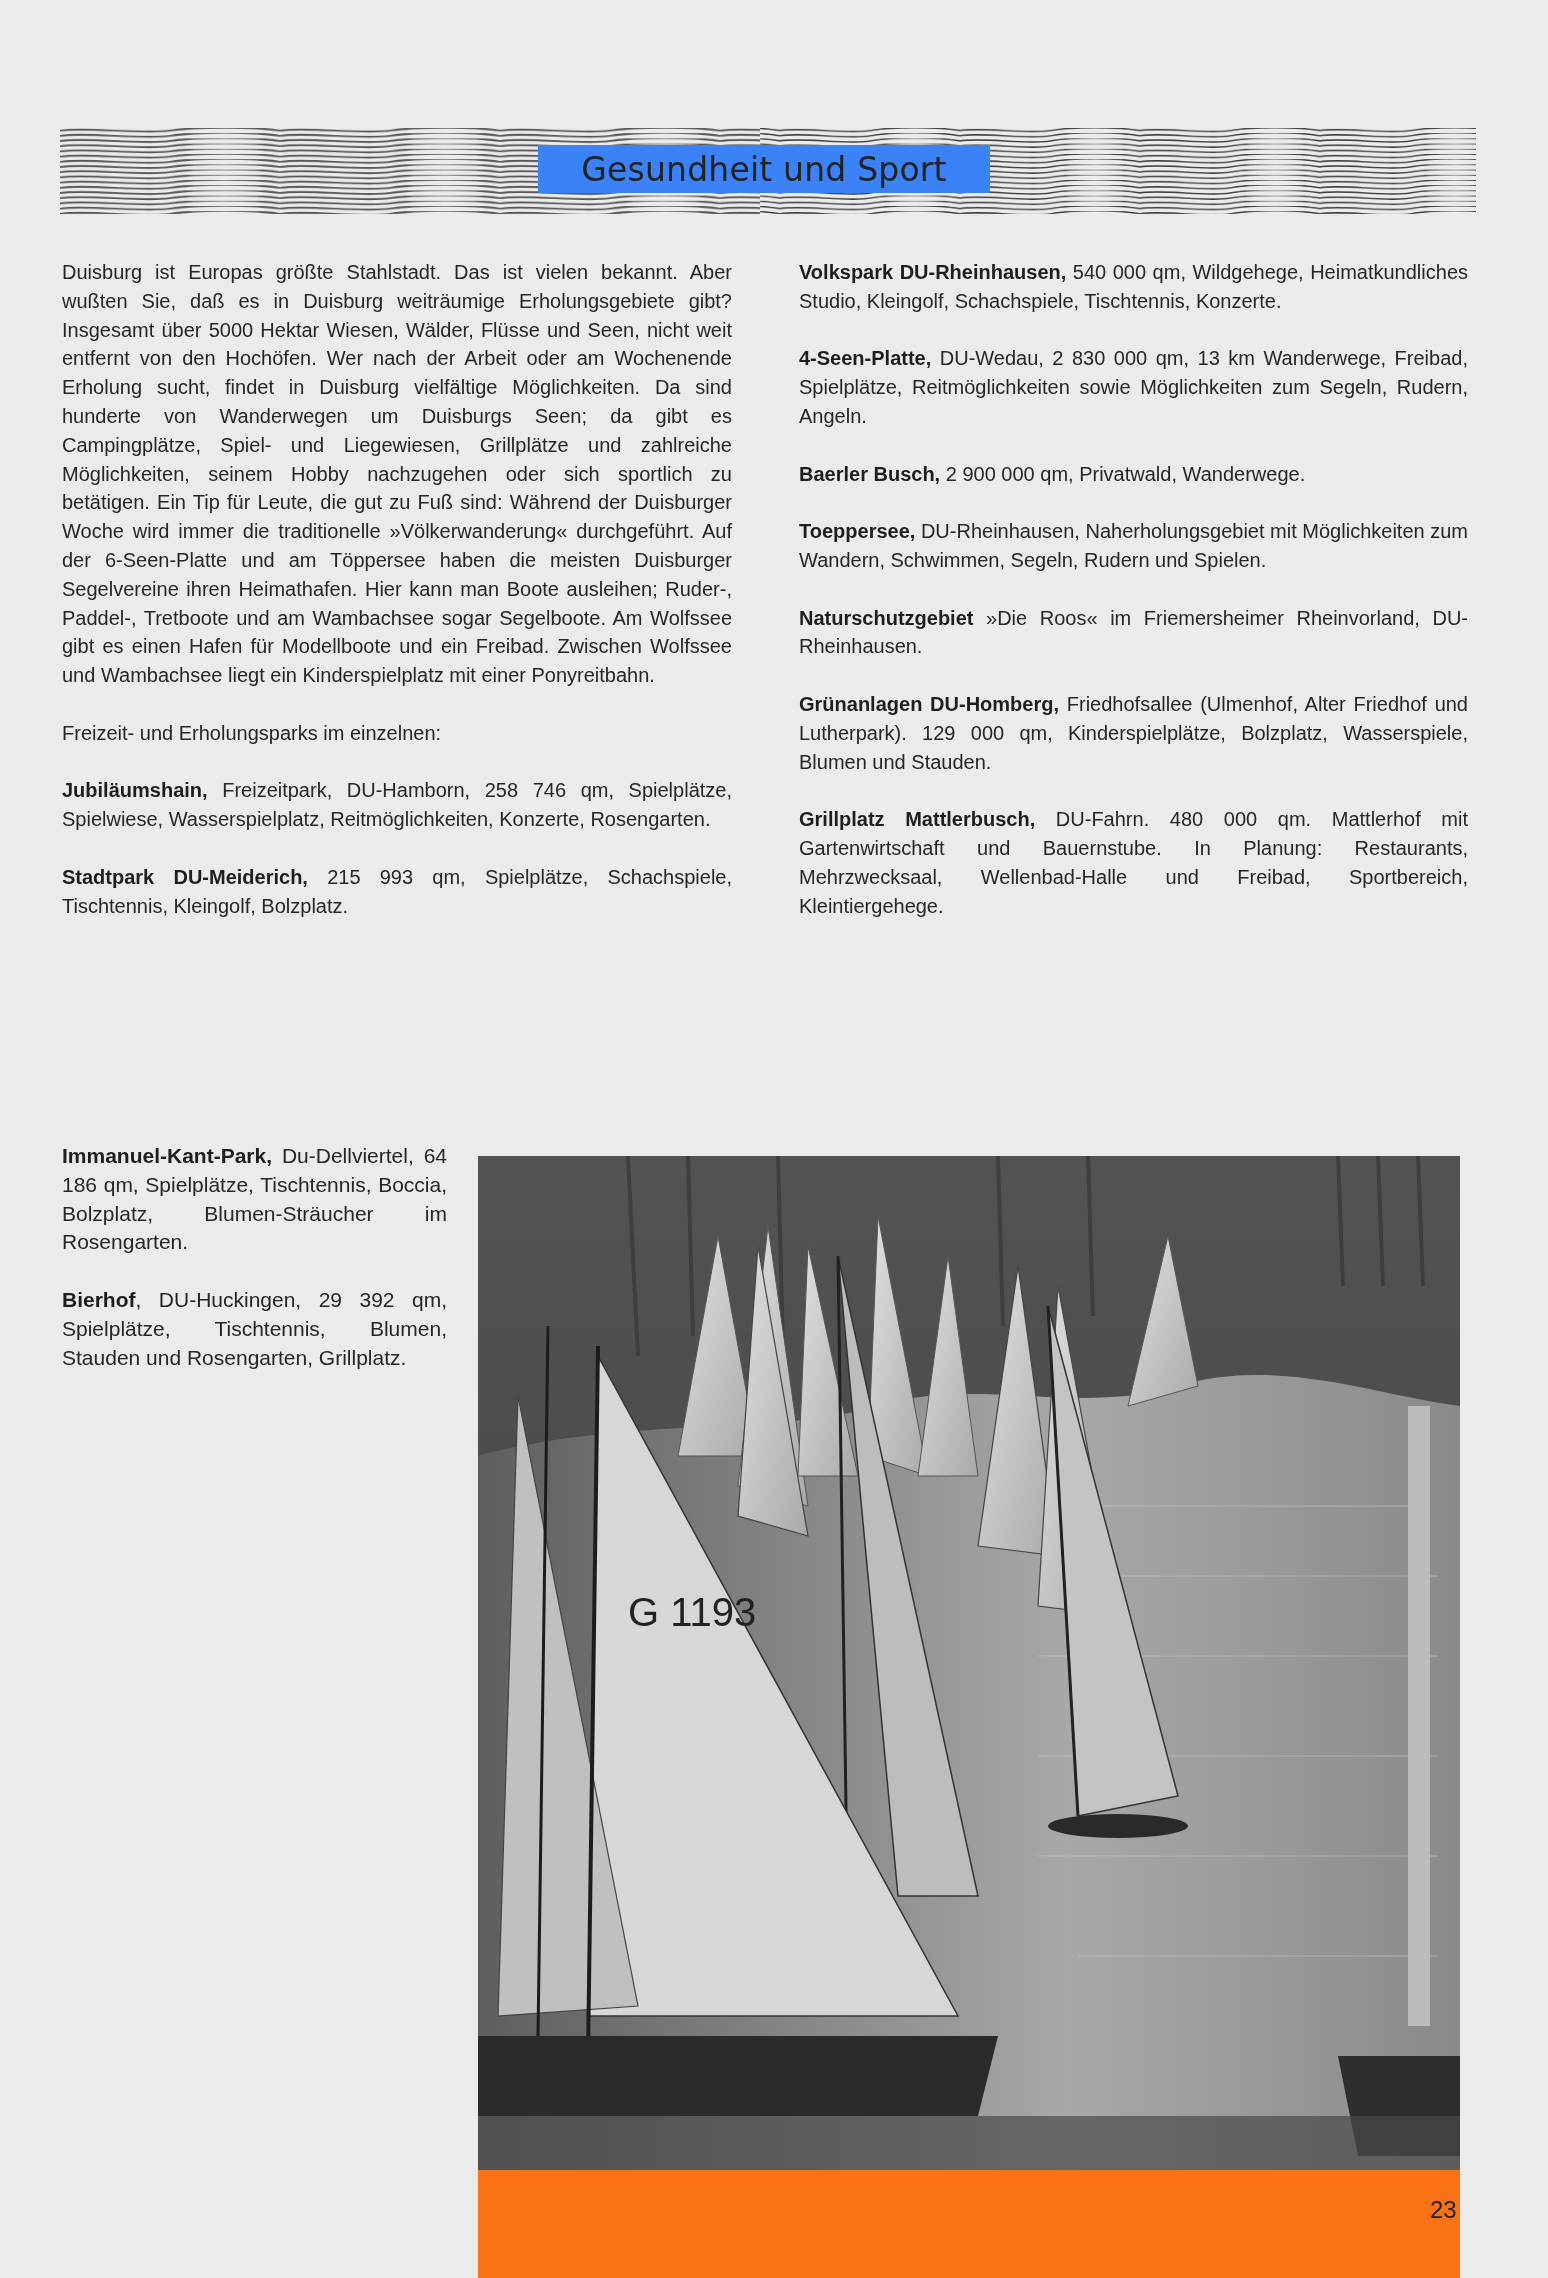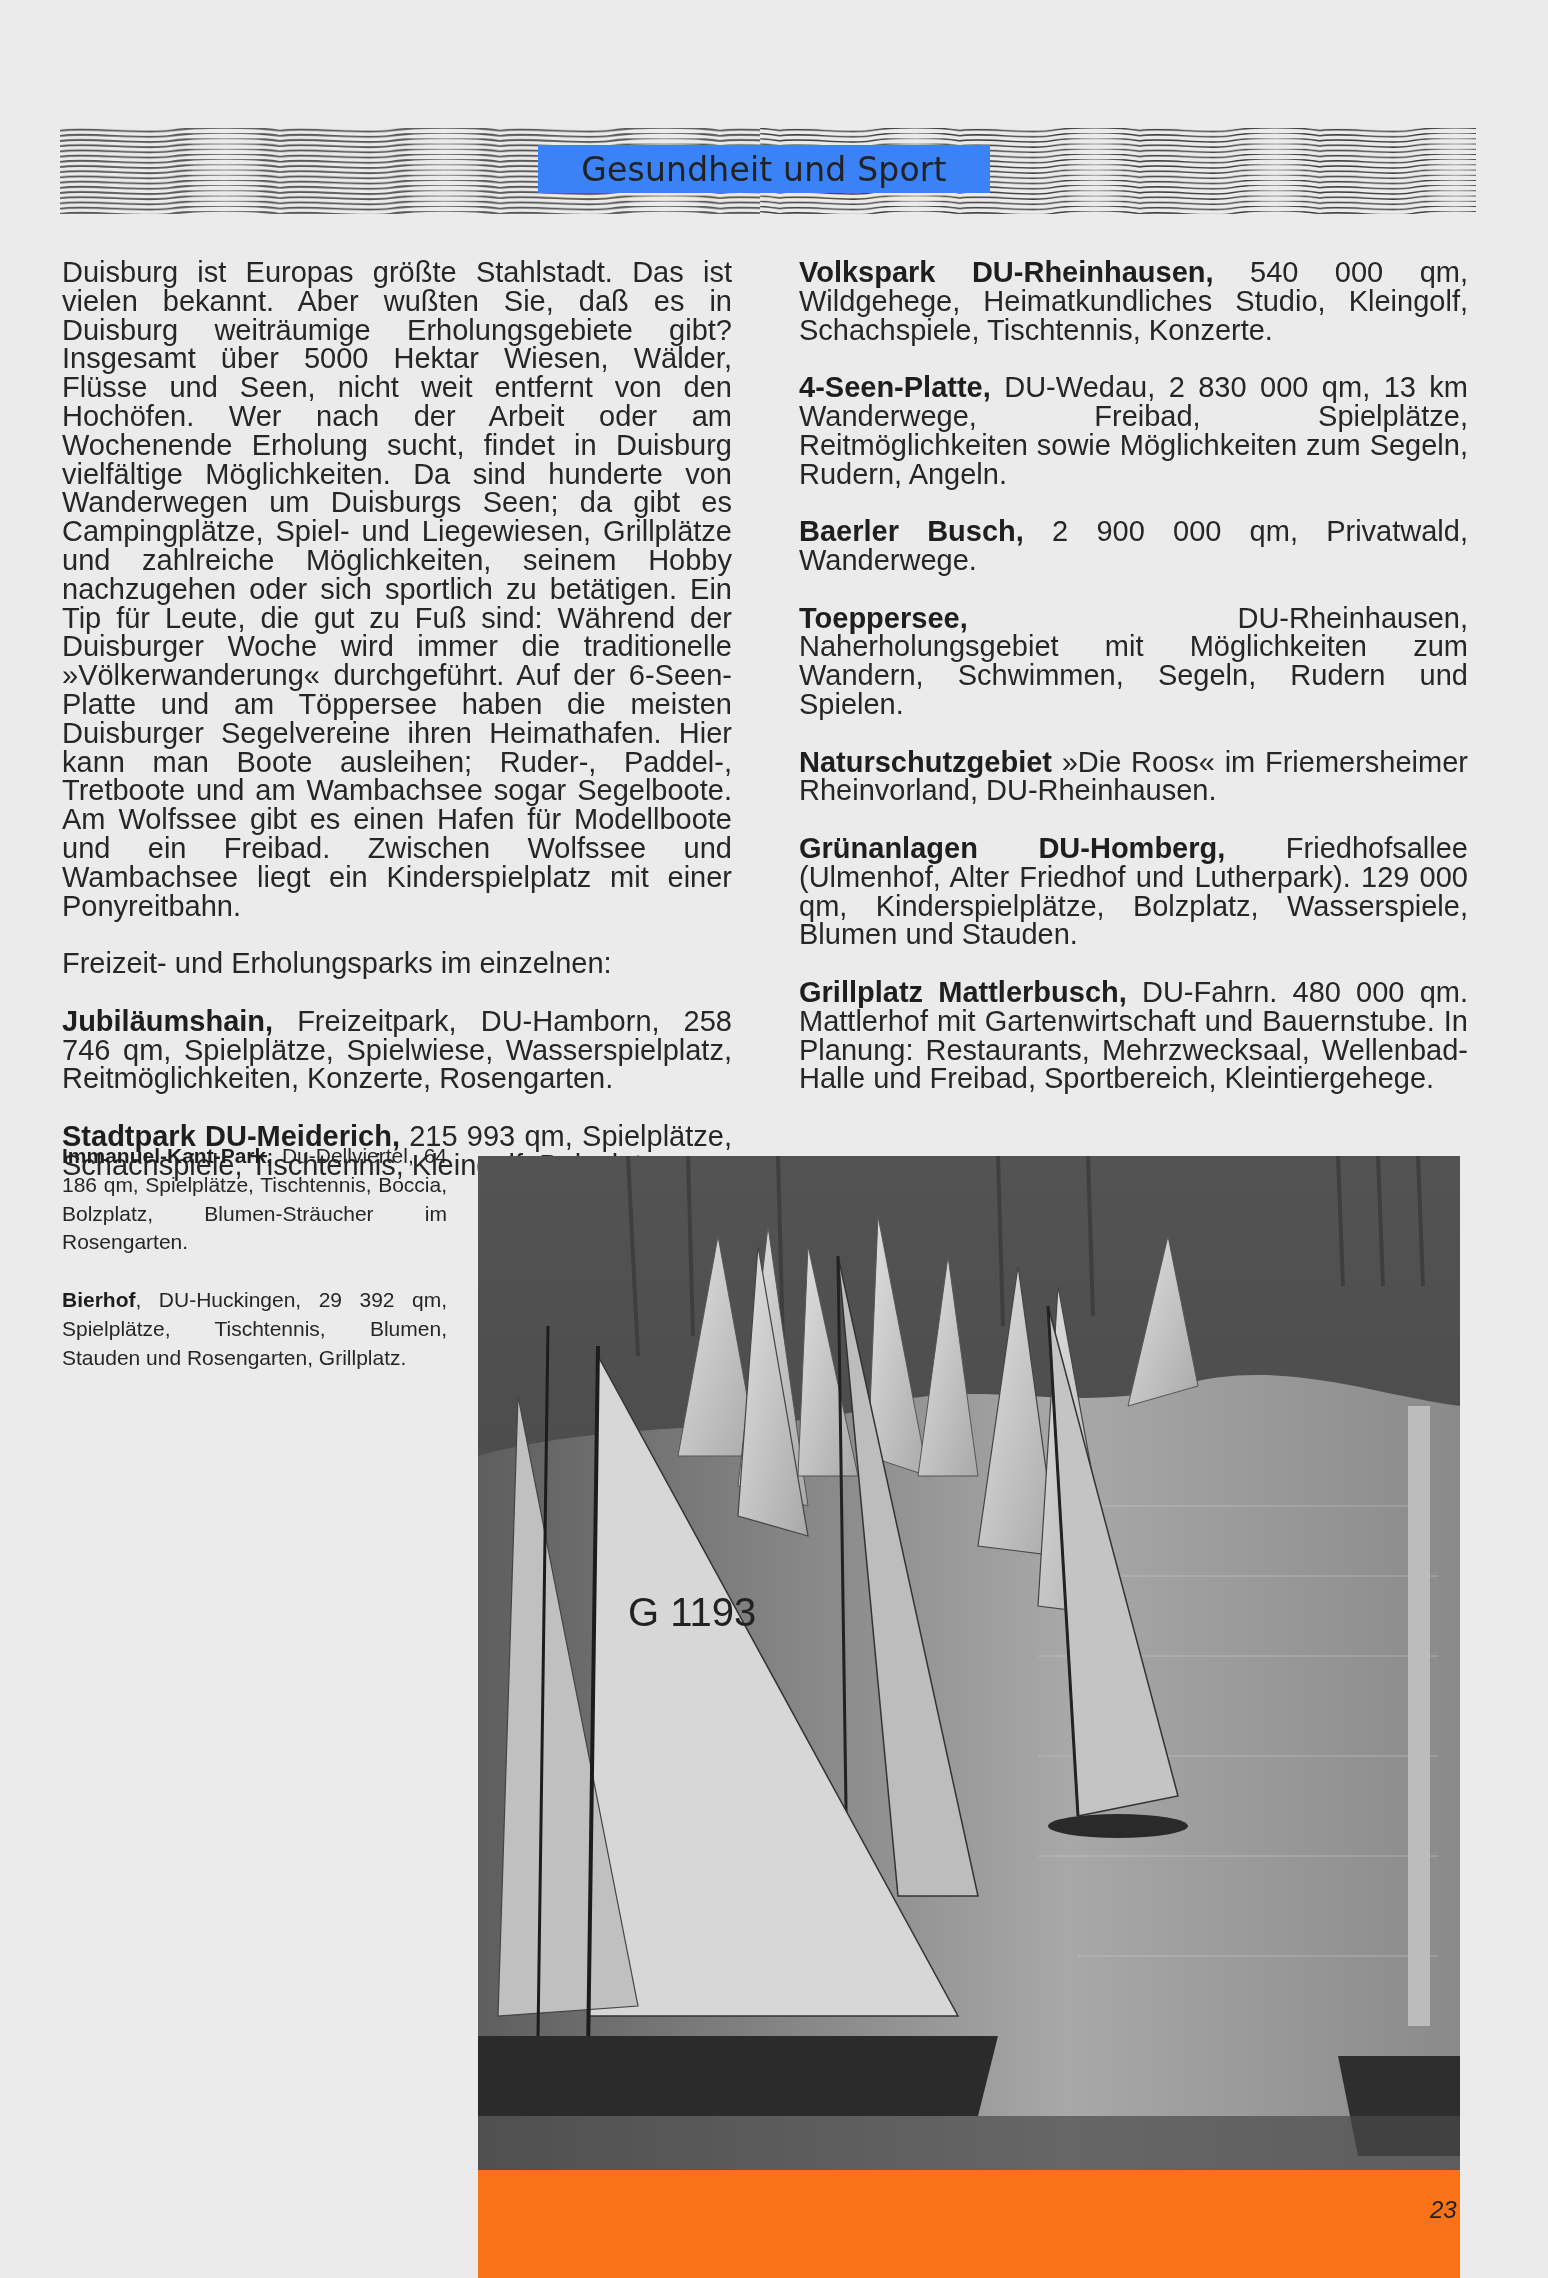--- a/index.html
+++ b/index.html
@@ -16,35 +16,35 @@
     }
     .banner svg { position: absolute; left: 0; top: 0; }
     .title-box {
       position: absolute; left: 538px; top: 145px; width: 452px; height: 48px;
       background: #3b82f6;
       display: flex; align-items: center; justify-content: center;
       font-size: 33px; letter-spacing: 0.2px; color: #222;
       font-family: "DejaVu Sans", sans-serif; font-weight: normal;
     }
     .col {
-      position: absolute; font-size: 29px; line-height: 28.8px;
+      position: absolute; font-size: 20px; line-height: 28.8px;
       text-align: justify; hyphens: manual;
     }
     .col p { margin: 0 0 28.8px 0; }
     .col b { font-weight: bold; color: #1e1e1e; }
     #col-left { left: 62px; top: 258px; width: 670px; }
     #col-right { left: 799px; top: 258px; width: 669px; }
     #col-small { left: 62px; top: 1142px; width: 385px; font-size: 21px; }
     .photo {
       position: absolute; left: 478px; top: 1156px; width: 982px; height: 1154px;
       overflow: hidden; background: #f97316;
     }
     .photo svg { display: block; }
     .page-number {
-      position: absolute; left: 1430px; top: 2196px; font-size: 24px; color: #222; font-style: italic;
+      position: absolute; left: 1430px; top: 2196px; font-size: 24px; color: #222;
     }
   </style>
 </head>
 <body>
 
 <div class="banner">
   <svg width="1416" height="86" viewBox="0 0 1416 86">
     <defs>
       <pattern id="waves" x="0" y="0" width="220" height="5.2" patternUnits="userSpaceOnUse">
         <path d="M0 2.6 C 27.5 -1.4, 82.5 6.6, 110 2.6 S 192.5 -1.4, 220 2.6" fill="none" stroke="#5a5a5a" stroke-width="1.9"></path>

